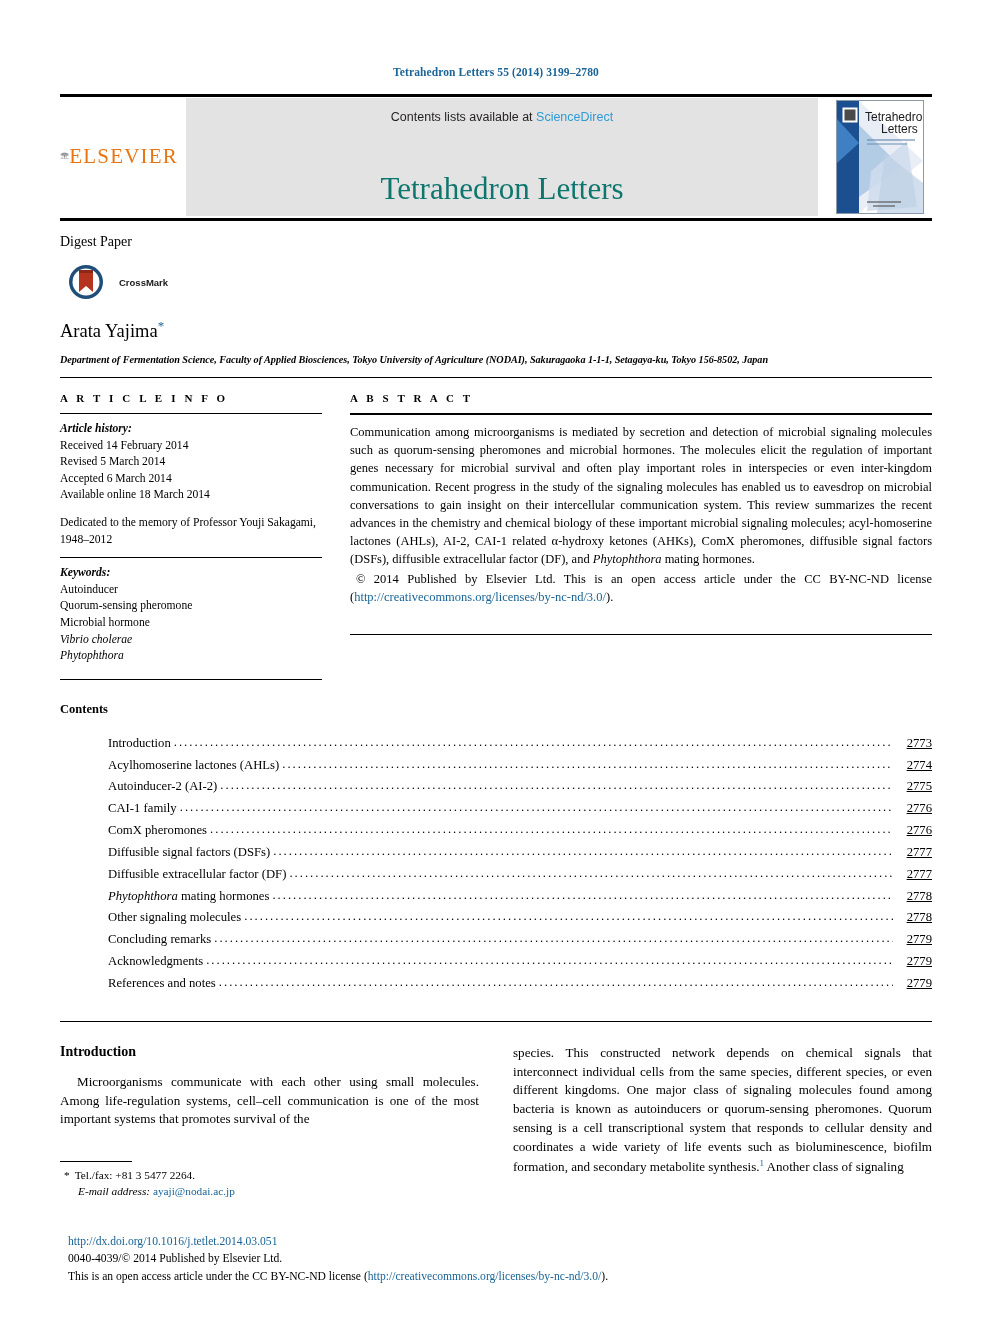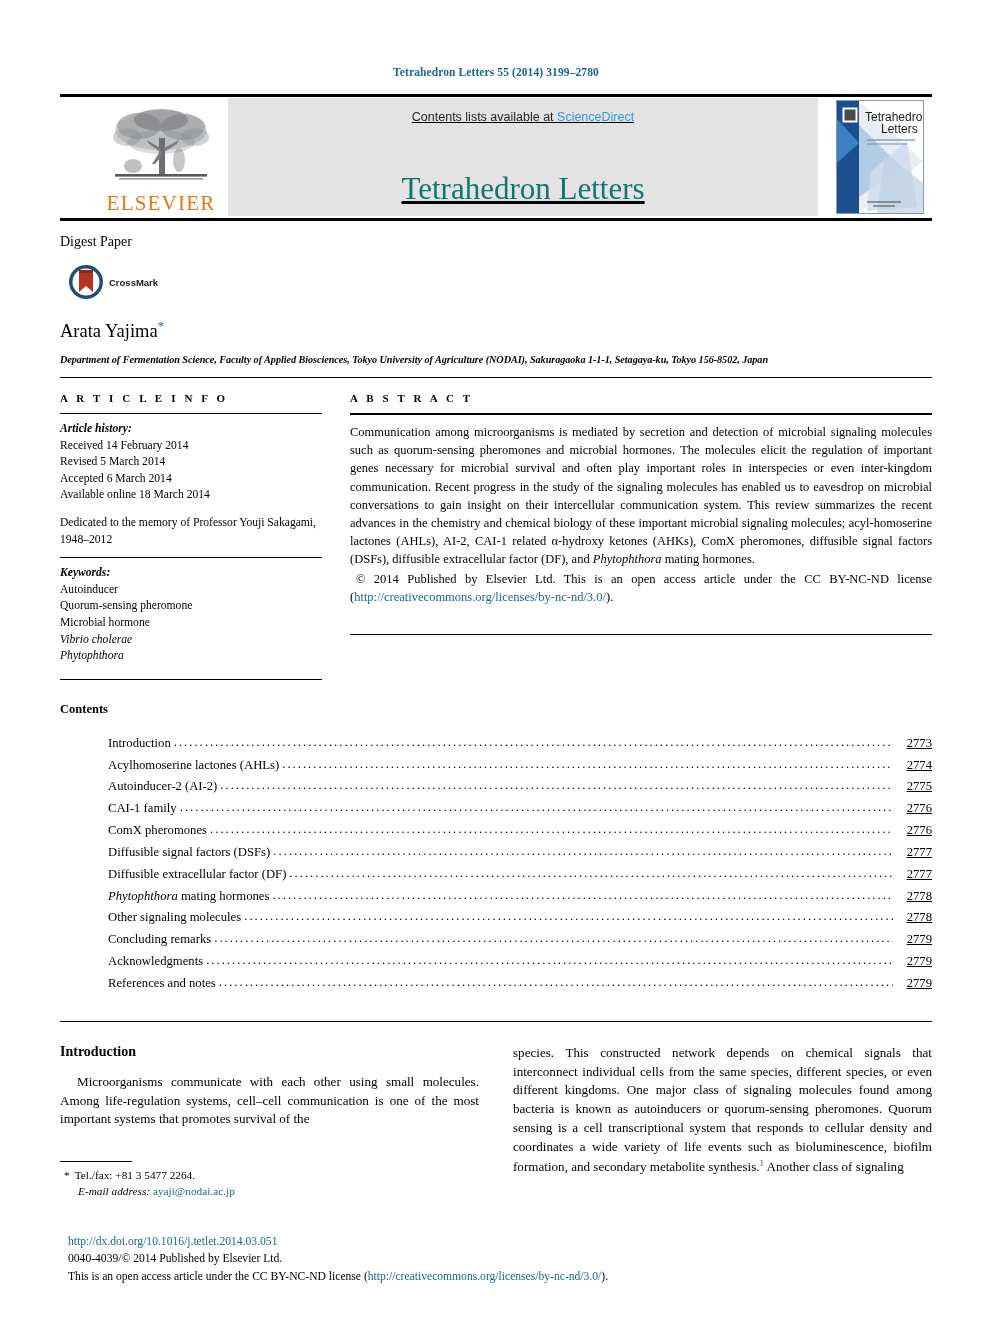--- a/index.html
+++ b/index.html
@@ -42,46 +42,44 @@
   .masthead {
     display: flex;
     align-items: stretch;
     height: 118px;
     margin-top: 1px;
   }
   .elsevier-block {
     width: 118px;
     flex: 0 0 118px;
     display: flex;
-    flex-direction: column;
+    flex-direction: row;
     align-items: center;
     justify-content: flex-end;
     padding-bottom: 2px;
-    margin-left: 42px;
   }
   .tree-svg { display:block; }
   .elsevier-word {
     font-family: "Liberation Serif", serif;
     font-size: 21px;
     letter-spacing: 1.2px;
     color: #E87511;
     line-height: 1;
     margin-top: 1px;
   }
   .sd-band {
     flex: 1 1 auto;
     background: #e3e3e3;
     display: flex;
     flex-direction: column;
     justify-content: space-between;
     align-items: center;
     padding: 12px 0 12px 0;
     margin-left: 8px;
     margin-right: 10px;
-    text-decoration: underline;
   }
   .sd-contents {
     font-family: "Liberation Sans", sans-serif;
     font-size: 12.5px;
     color: #231f20;
   }
   .sd-contents .sd-link { color: #2e9bd6; }
   .journal-name {
     font-family: "Liberation Serif", serif;
     font-size: 31px;
@@ -123,21 +121,21 @@
     font-weight: bold;
     font-size: 24.5px;
     line-height: 1.26;
     letter-spacing: -0.1px;
     max-width: 760px;
   }
   .crossmark {
     flex: 0 0 auto;
     display: flex;
     align-items: center;
-    gap: 5px;
+    gap: 15px;
     padding-top: 6px;
     margin-left: 8px;
   }
   .crossmark-word {
     font-family: "Liberation Sans", sans-serif;
     font-size: 9.5px;
     font-weight: bold;
     color: #1a1a1a;
   }
   .author {

